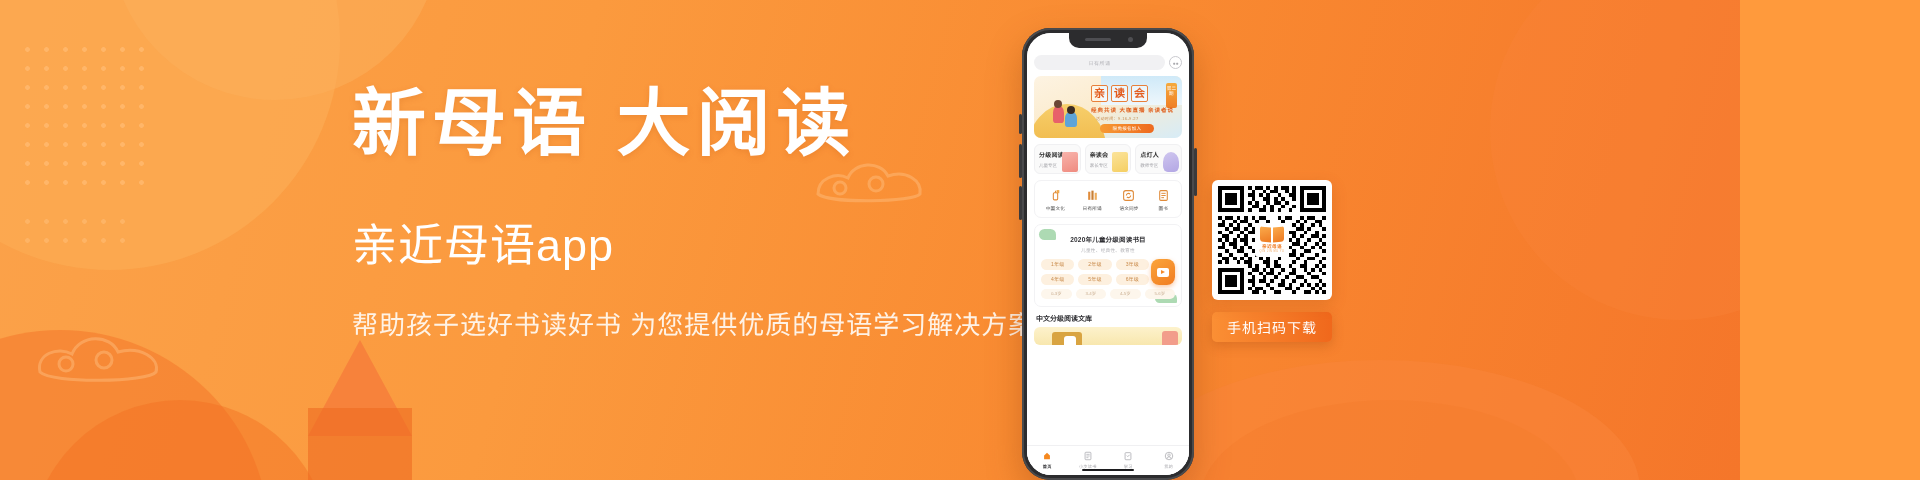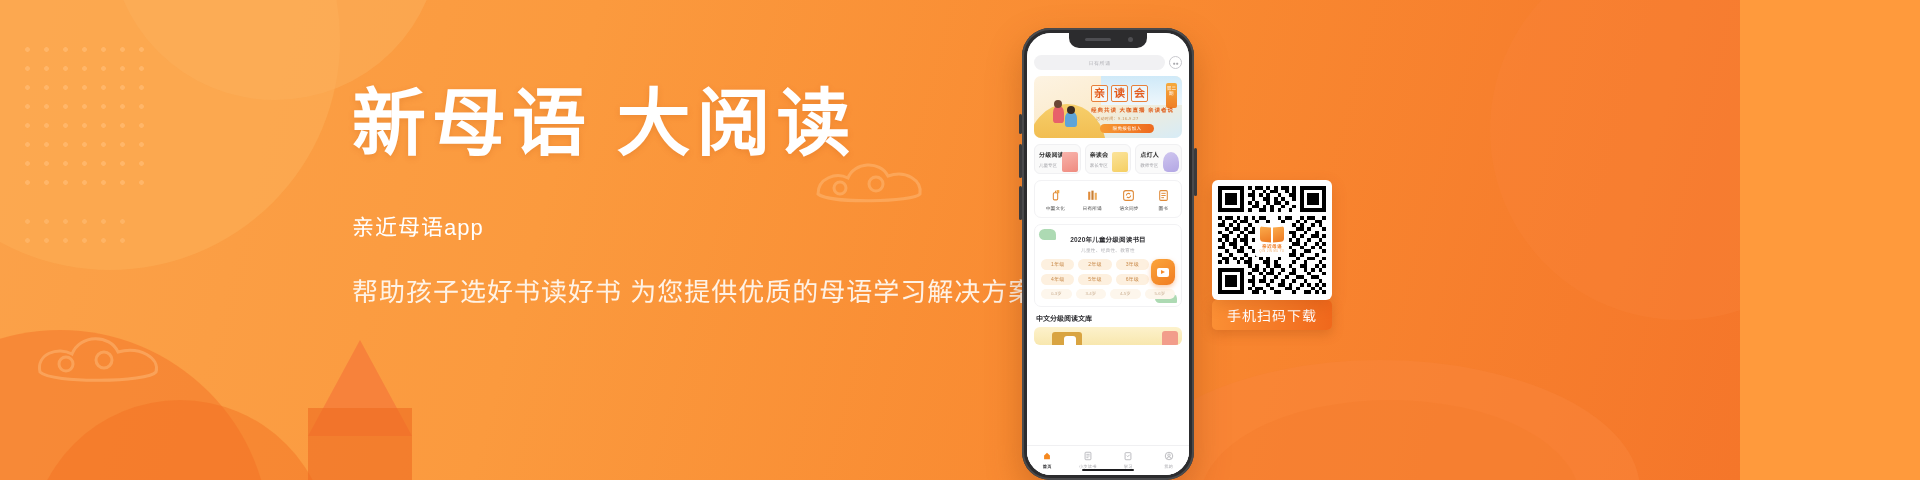--- a/index.html
+++ b/index.html
@@ -77,21 +77,21 @@
   
   .copy{ position:absolute; left:352px; top:86px; width:660px; }
 
   .headline{
     font-family:"Liberation Serif","DejaVu Serif",serif;
     font-size:74px; line-height:1.04; color:#ffffff; font-weight:700;
     letter-spacing:6px; white-space:nowrap;
     text-shadow:0 2px 6px rgba(180,70,10,.18);
   }
   .subtitle{
-    margin-top:46px; font-size:22px; color:#ffffff; letter-spacing:1px;
+    margin-top:46px; font-size:45px; color:#ffffff; letter-spacing:1px;
     font-weight:400; white-space:nowrap;
   }
   .tagline{
     margin-top:30px; font-size:26px; color:#fff6ec; letter-spacing:1px;
     font-weight:400; white-space:nowrap; opacity:.97;
   }
 
   
   .phone{
     position:absolute; left:1022px; top:28px; width:172px; height:452px;
@@ -282,21 +282,21 @@
   .qr-logo .bk-ic:before,.qr-logo .bk-ic:after{
     content:""; position:absolute; top:0; width:11px; height:15px;
     background:linear-gradient(160deg,#fbab4c,#ee7a22);
   }
   .qr-logo .bk-ic:before{ left:0; border-radius:2px 0 0 3px; transform:skewY(6deg); }
   .qr-logo .bk-ic:after{ right:0; border-radius:0 2px 3px 0; transform:skewY(-6deg); }
   .qr-logo .lg-t{ font-size:4.6px; color:#ef7b23; font-weight:700; letter-spacing:.4px; }
   .qr-logo .lg-s{ font-size:2.6px; color:#f0a964; letter-spacing:.5px; }
 
   .qr-btn{
-    width:120px; height:30px; border-radius:5px;
+    margin-top:12px; width:120px; height:30px; border-radius:5px;
     background:linear-gradient(90deg,#fb8f34,#f0681c);
     color:#fff; font-size:14px; letter-spacing:1px;
     display:flex; align-items:center; justify-content:center;
     box-shadow:0 4px 12px rgba(150,60,10,.28); cursor:pointer;
   }
 </style>
 </head>
 <body>
 
 <div class="banner">

